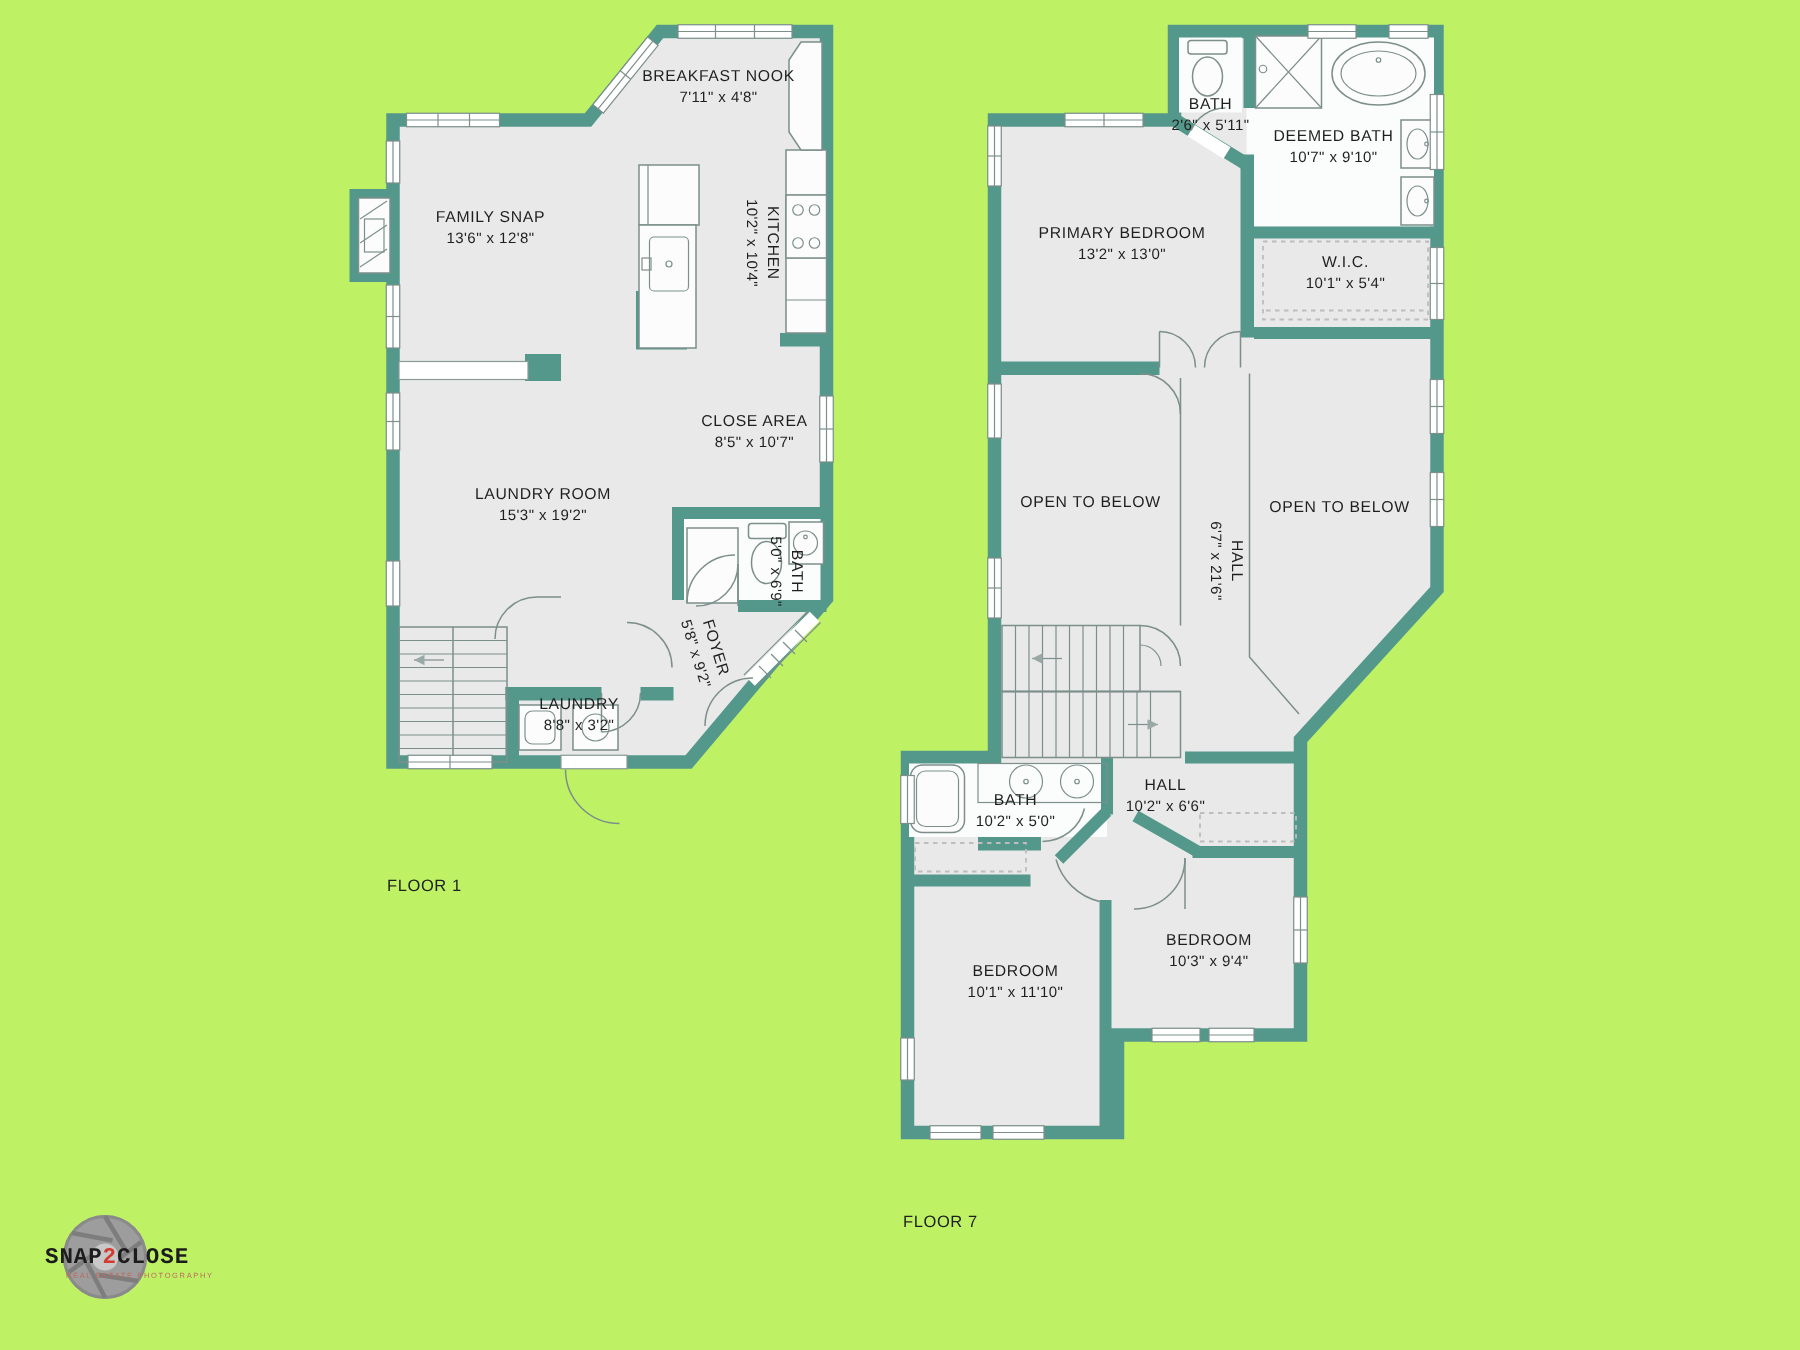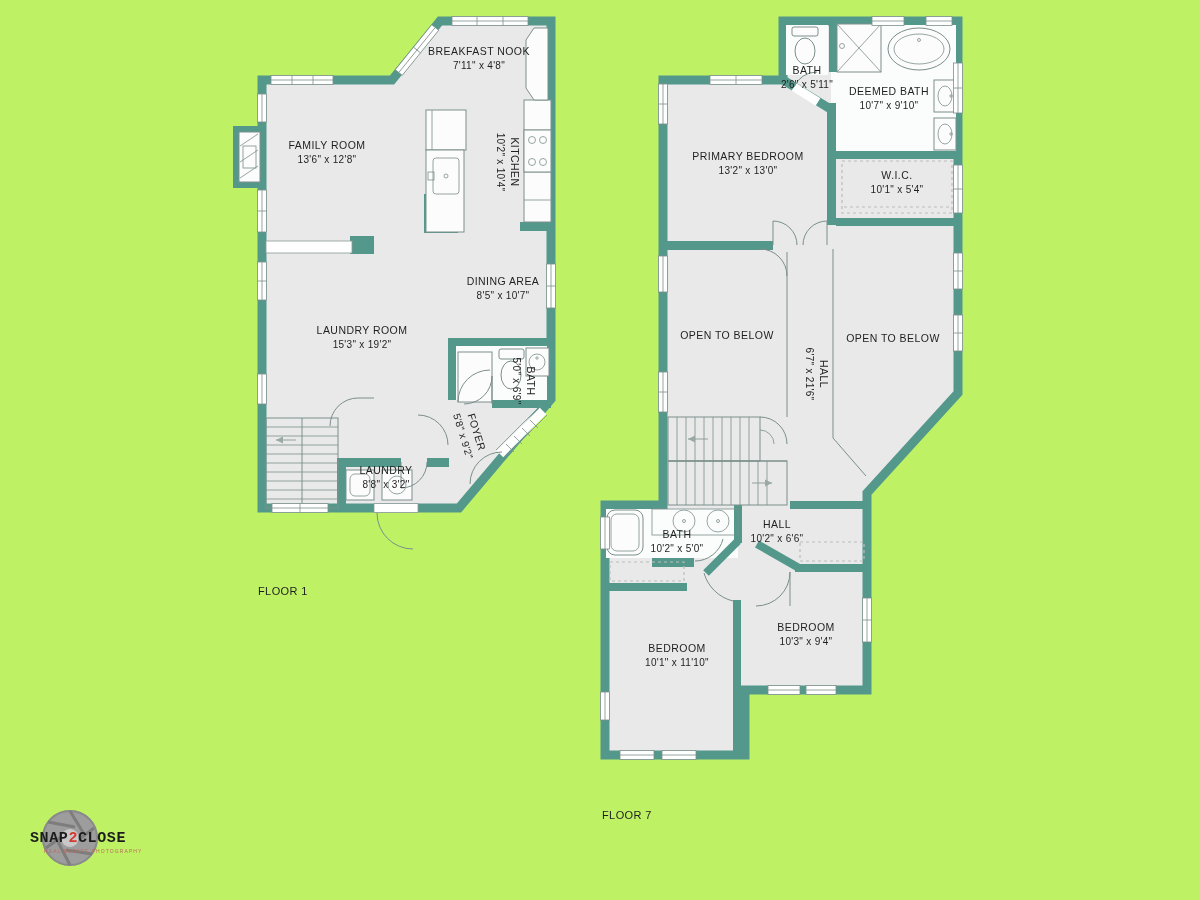--- a/index.html
+++ b/index.html
@@ -391,29 +391,29 @@
           <line x1="862.5" y1="620" x2="871.5" y2="620"></line>
     </g>
   </g>
 </svg>
 
 <div class="lbl" style="left:479px;top:58px">
   <span class="nm">BREAKFAST NOOK</span>
       <span class="dm">7'11" x 4'8"</span>
     </div>
 <div class="lbl" style="left:327px;top:152px">
-  <span class="nm">FAMILY ROOM</span>
+  <span class="nm">FAMILY SNAP</span>
       <span class="dm">13'6" x 12'8"</span>
     </div>
 <div class="lbl rot90" style="left:508px;top:162px">
   <span class="nm">KITCHEN</span>
       <span class="dm">10'2" x 10'4"</span>
     </div>
 <div class="lbl" style="left:503px;top:288px">
-  <span class="nm">DINING AREA</span>
+  <span class="nm">CLOSE AREA</span>
       <span class="dm">8'5" x 10'7"</span>
     </div>
 <div class="lbl" style="left:362px;top:337px">
   <span class="nm">LAUNDRY ROOM</span>
       <span class="dm">15'3" x 19'2"</span>
     </div>
 <div class="lbl rot90" style="left:524px;top:381px">
   <span class="nm">BATH</span>
       <span class="dm">5'0" x 6'9"</span>
     </div>

